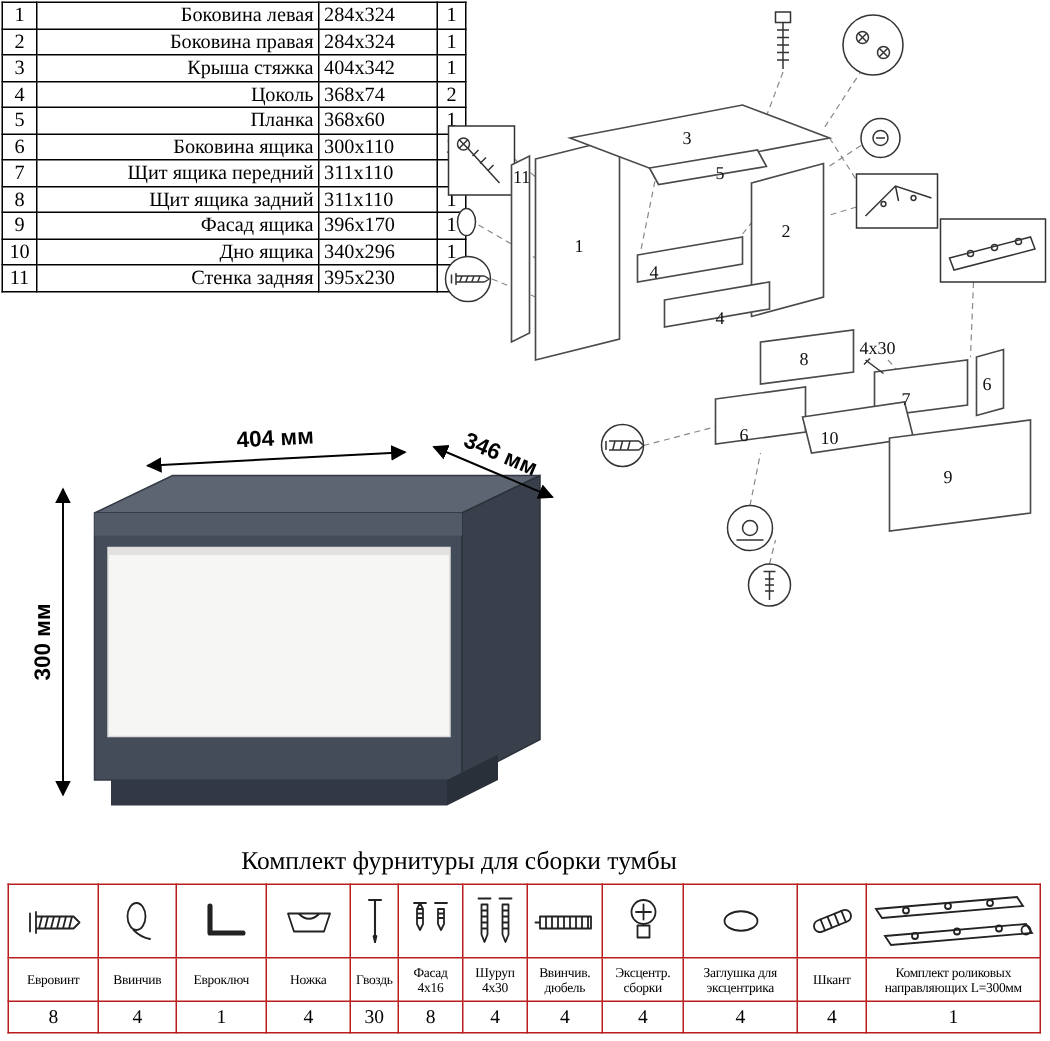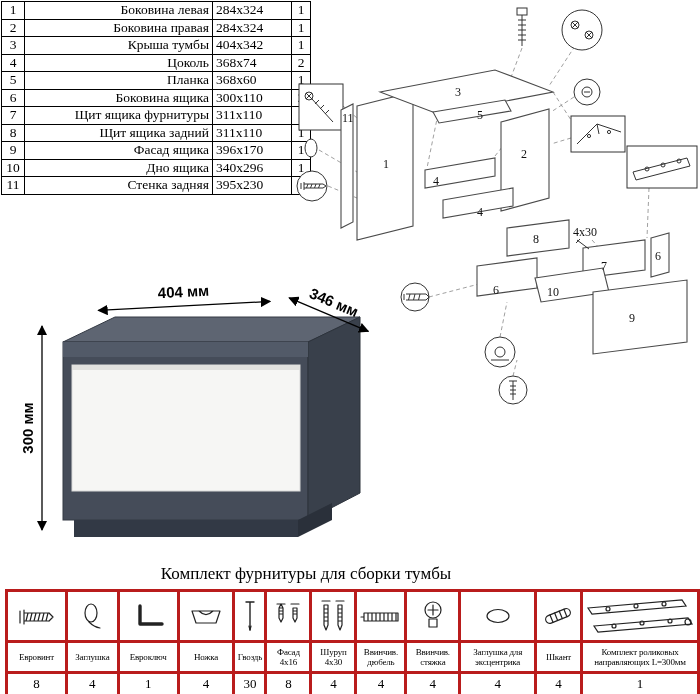--- a/index.html
+++ b/index.html
@@ -24,21 +24,21 @@
   .dg-hwl{stroke:#333;fill:none;stroke-width:1;}
 
   
   .product{position:absolute;left:8px;top:280px;}
   .dim{font-family:"Liberation Sans","DejaVu Sans",sans-serif;font-size:15px;font-weight:bold;fill:#000;}
   .dimline{stroke:#000;stroke-width:1.3;}
 
   
   .hw-title{position:absolute;left:0;top:564px;width:612px;text-align:center;font-size:17px;}
   .hw-table{position:absolute;left:5px;top:589px;border-collapse:collapse;table-layout:fixed;}
-  .hw-table td{border:3px solid #b91c1c;text-align:center;vertical-align:middle;padding:1px;overflow:hidden;}
+  .hw-table td{border:1px solid #b91c1c;text-align:center;vertical-align:middle;padding:1px;overflow:hidden;}
   .hw-table td.icon-cell{height:46px;}
   .hw-table td.name-cell{font-size:9px;line-height:10px;height:26px;letter-spacing:-0.2px;}
   .hw-table td.qty-cell{font-size:13px;height:18px;}
   .ic{stroke:#222;fill:none;stroke-width:1.2;stroke-linecap:round;stroke-linejoin:round;}
   .icf{stroke:#222;fill:#fff;stroke-width:1.2;}
   .hw-table svg{display:block;margin:0 auto;}
 </style>
 </head>
 <body>
 
@@ -53,21 +53,21 @@
         <td class="c-qty">1</td>
       </tr>
       <tr>
         <td class="c-num">2</td>
         <td class="c-name">Боковина правая</td>
         <td class="c-size">284x324</td>
         <td class="c-qty">1</td>
       </tr>
       <tr>
         <td class="c-num">3</td>
-        <td class="c-name">Крыша тумбы</td>
+        <td class="c-name">Крыша стяжка</td>
         <td class="c-size">404x342</td>
         <td class="c-qty">1</td>
       </tr>
       <tr>
         <td class="c-num">4</td>
         <td class="c-name ind">Цоколь</td>
         <td class="c-size">368x74</td>
         <td class="c-qty">2</td>
       </tr>
       <tr>
@@ -77,21 +77,21 @@
         <td class="c-qty">1</td>
       </tr>
       <tr>
         <td class="c-num">6</td>
         <td class="c-name">Боковина ящика</td>
         <td class="c-size">300x110</td>
         <td class="c-qty">2</td>
       </tr>
       <tr>
         <td class="c-num">7</td>
-        <td class="c-name">Щит ящика фурнитуры</td>
+        <td class="c-name">Щит ящика передний</td>
         <td class="c-size">311x110</td>
         <td class="c-qty">1</td>
       </tr>
       <tr>
         <td class="c-num">8</td>
         <td class="c-name">Щит ящика задний</td>
         <td class="c-size">311x110</td>
         <td class="c-qty">1</td>
       </tr>
       <tr>
@@ -352,28 +352,28 @@
             <polygon class="icf" points="10,30 104,22 108,28 14,36"></polygon>
             <circle class="ic" cx="30" cy="30" r="2"></circle>
               <circle class="ic" cx="58" cy="27" r="2"></circle>
               <circle class="ic" cx="86" cy="25" r="2"></circle>
             <circle class="ic" cx="104" cy="26" r="3"></circle>
           </svg>
         </td>
       </tr>
       <tr>
         <td class="name-cell">Евровинт</td>
-        <td class="name-cell">Заглушка</td>
+        <td class="name-cell">Ввинчив</td>
         <td class="name-cell">Евроключ</td>
         <td class="name-cell">Ножка</td>
         <td class="name-cell">Гвоздь</td>
         <td class="name-cell">Фасад 4x16</td>
         <td class="name-cell">Шуруп 4x30</td>
         <td class="name-cell">Ввинчив. дюбель</td>
-        <td class="name-cell">Ввинчив. стяжка</td>
+        <td class="name-cell">Эксцентр. сборки</td>
         <td class="name-cell">Заглушка для эксцентрика</td>
         <td class="name-cell">Шкант</td>
         <td class="name-cell">Комплект роликовых направляющих L=300мм</td>
       </tr>
       <tr>
         <td class="qty-cell">8</td>
         <td class="qty-cell">4</td>
         <td class="qty-cell">1</td>
         <td class="qty-cell">4</td>
         <td class="qty-cell">30</td>

